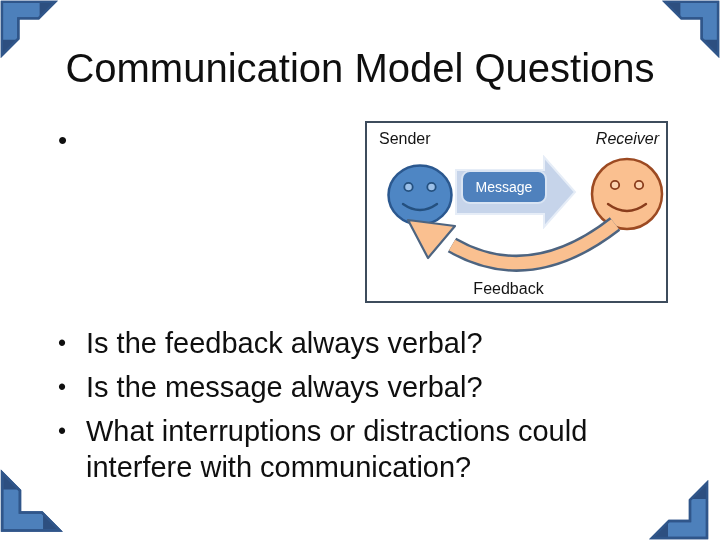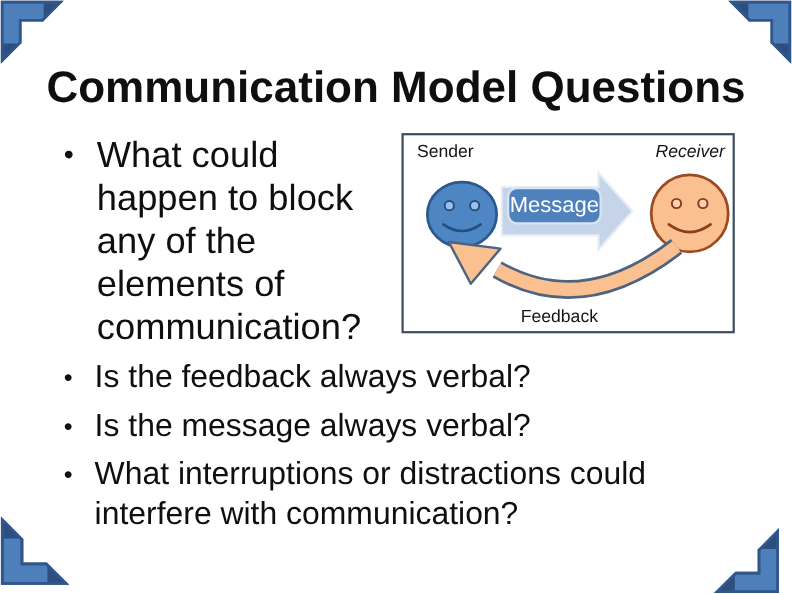--- a/index.html
+++ b/index.html
@@ -8,22 +8,22 @@
     overflow:hidden; font-family:"Liberation Sans", sans-serif; color:#0f0f0f;
   }
   
   .corner { position:absolute; }
   .corner.tl { left:0; top:0; width:58px; height:58px; }
   .corner.tr { right:0; top:0; width:58px; height:58px; transform:scaleX(-1); }
   .corner.bl { left:0; bottom:0; width:63px; height:78px; transform:scaleY(-1); }
   .corner.br { right:0; bottom:0; width:82px; height:60px; transform:scale(-1,-1); }
 
   .title {
-    position:absolute; left:20px; right:20px; top:44px; margin:12px;
-    font-size:40px; font-weight:700; line-height:48px; text-align:center;
+    position:absolute; left:20px; right:20px; top:44px; margin:0;
+    font-size:40px; font-weight:400; line-height:48px; text-align:center;
     white-space:nowrap; letter-spacing:0px;
   }
 
   .bullets-left { position:absolute; left:58px; top:121px; width:292px; }
   .bullets-left .item { display:flex; font-size:33px; line-height:39px; }
   .bullets-left .marker { width:30px; flex:0 0 30px; font-size:26px; line-height:39px; }
   .bullets-left .btext { flex:1; }
 
   .bullets-bottom { position:absolute; left:58px; top:325px; width:622px; }
   .bullets-bottom .item { display:flex; font-size:29px; line-height:36px; margin-bottom:8px; }
@@ -40,21 +40,21 @@
   .dlabel.receiver { right:7px; top:7px;font-style:italic; }
   .dlabel.feedback { left:0; right:16px; bottom:3px; text-align:center; }
   .face { position:absolute; }
   .face.sender-face { left:19px; top:40px; width:68px; height:64px; }
   .face.receiver-face { left:222px; top:33px; width:76px; height:76px; }
   .big-arrow { position:absolute; left:88px; top:32px; width:122px; height:74px; }
   .message-box {
     position:absolute; left:94px; top:47px; width:86px; height:34px;
     background:#4f81bd; border:2px solid #d9e4f3; border-radius:9px;
     box-sizing:border-box; display:flex; align-items:center; justify-content:center;
-    color:#ffffff; font-size:20px;
+    color:#ffffff; font-size:14px;
   }
   .feedback-arrow { position:absolute; left:36px; top:90px; width:228px; height:68px; }
 </style>
 </head>
 <body>
 
 <div class="slide">
 
   <svg class="corner tl" viewBox="0 0 60 60" aria-hidden="true">
     <polygon points="2,2 57,2 40,19 19,19 19,40 2,57" fill="#4d80bb" stroke="#30568a" stroke-width="2.4"></polygon>
@@ -79,21 +79,20 @@
     <polygon points="41,3 56,3 41,18" fill="#2d4f80"></polygon>
     <polygon points="3,41 18,41 3,56" fill="#2d4f80"></polygon>
     <polygon points="2,2 57,2 40,19 19,19 19,40 2,57" fill="none" stroke="#30568a" stroke-width="2.4"></polygon>
   </svg>
 
   <h1 class="title">Communication Model Questions</h1>
 
   <div class="bullets-left">
     <div class="item">
       <span class="marker">•</span>
-      <span class="btext">What could happen to block any of the elements of communication?</span>
     </div>
   </div>
 
   <div class="diagram">
     <span class="dlabel sender">Sender</span>
     <span class="dlabel receiver">Receiver</span>
 
     <svg class="face sender-face" viewBox="0 0 68 64" aria-hidden="true">
       <ellipse cx="34" cy="32" rx="31.5" ry="29.5" fill="#4e86c4" stroke="#2b588f" stroke-width="2.5"></ellipse>
       <circle cx="22.5" cy="24" r="4.2" fill="#9cc0e8" stroke="#24507f" stroke-width="1.8"></circle>

